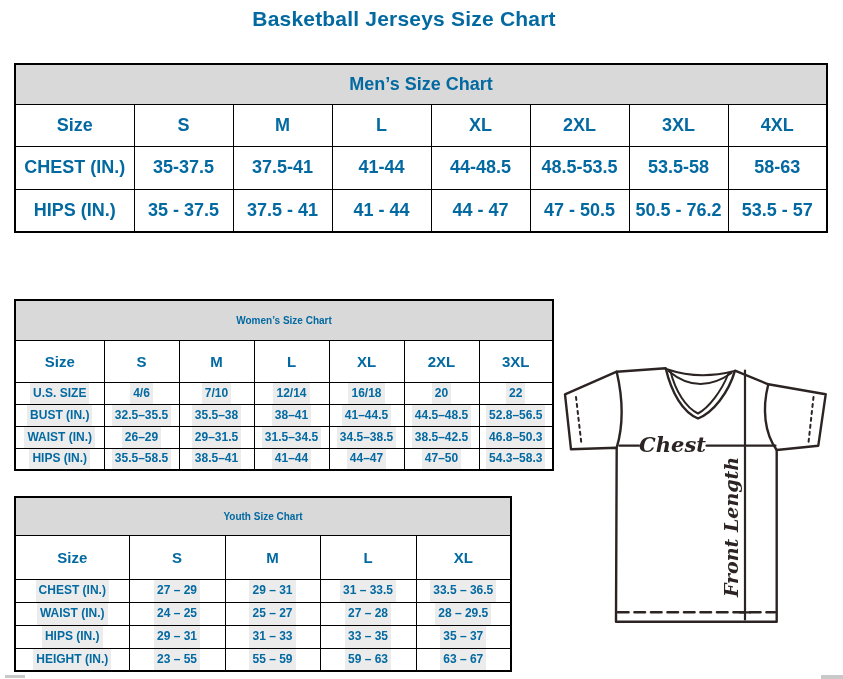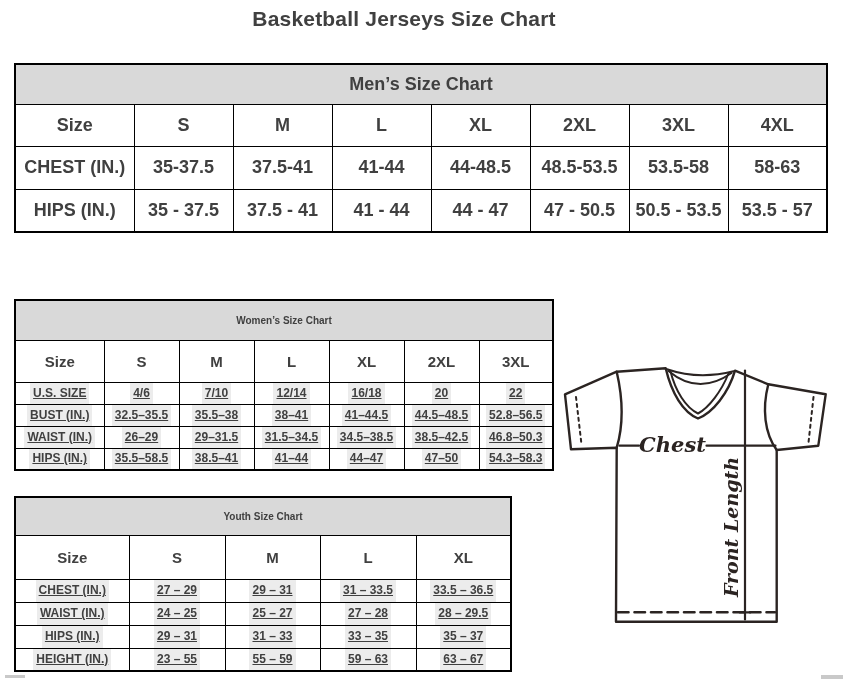--- a/index.html
+++ b/index.html
@@ -1,34 +1,34 @@
 <!DOCTYPE html>
 <html><head>
 <meta charset="utf-8">
 <style>
   html,body{margin:0;padding:0;background:#fff;}
   .canvas{position:relative;width:843px;height:679px;background:#ffffff;
-          font-family:"Liberation Sans",sans-serif;color:#404040;overflow:hidden;}
+          font-family:"Liberation Sans",sans-serif;color:#0369a1;overflow:hidden;}
   .page-title{position:absolute;left:0;top:7px;width:808px;text-align:center;
               font-size:21px;font-weight:bold;letter-spacing:0.2px;}
   table.sz{position:absolute;border-collapse:collapse;table-layout:fixed;background:#fff;}
   table.sz,table.sz td{border:1px solid #000;}
   table.sz{border:2px solid #000;}
   table.sz td{text-align:center;vertical-align:middle;font-weight:bold;padding:0;overflow:hidden;}
   td.band{background:#d9d9d9;font-size:10px;}
   .mens{left:14px;top:63px;width:812px;}
   .womens{left:14px;top:299px;width:538px;}
   .youth{left:14px;top:496px;width:496px;}
   tr.band-row-m{height:40px;} tr.hdr-row-m{height:42px;} tr.data-row-m{height:43px;}
   tr.band-row-w{height:40px;} tr.hdr-row-w{height:42px;} tr.data-row-w{height:22px;}
   tr.band-row-y{height:38px;padding-left:12px;} tr.hdr-row-y{height:44px;} tr.data-row-y{height:23px;}
   .mens td{font-size:18px;}
   .womens tr.hdr-row-w td,.youth tr.hdr-row-y td{font-size:15px;}
   .womens tr.data-row-w td,.youth tr.data-row-y td{font-size:12px;}
-  .hl{background:#ececec;padding:8px 3px;line-height:1.25;text-decoration:underline;}
+  .hl{background:#ececec;padding:8px 3px;line-height:1.25;}
   .diagram{position:absolute;left:555px;top:355px;width:288px;height:290px;}
   .frag{position:absolute;background:#c9c9c9;}
   .frag-left{left:5px;top:675px;width:20px;height:3px;}
   .frag-right{left:821px;top:675px;width:22px;height:4px;}
 </style>
 </head>
 <body>
 
 <div class="canvas">
 
@@ -69,21 +69,21 @@
         <td>53.5-58</td>
         <td>58-63</td>
       </tr>
       <tr class="data-row-m">
         <td>HIPS (IN.)</td>
         <td>35 - 37.5</td>
         <td>37.5 - 41</td>
         <td>41 - 44</td>
         <td>44 - 47</td>
         <td>47 - 50.5</td>
-        <td>50.5 - 53.5</td>
+        <td>50.5 - 76.2</td>
         <td>53.5 - 57</td>
       </tr>
     </tbody>
   </table>
 
   <table class="sz womens">
     <colgroup>
       <col style="width:89px">
         <col style="width:75px">
         <col style="width:75px">

